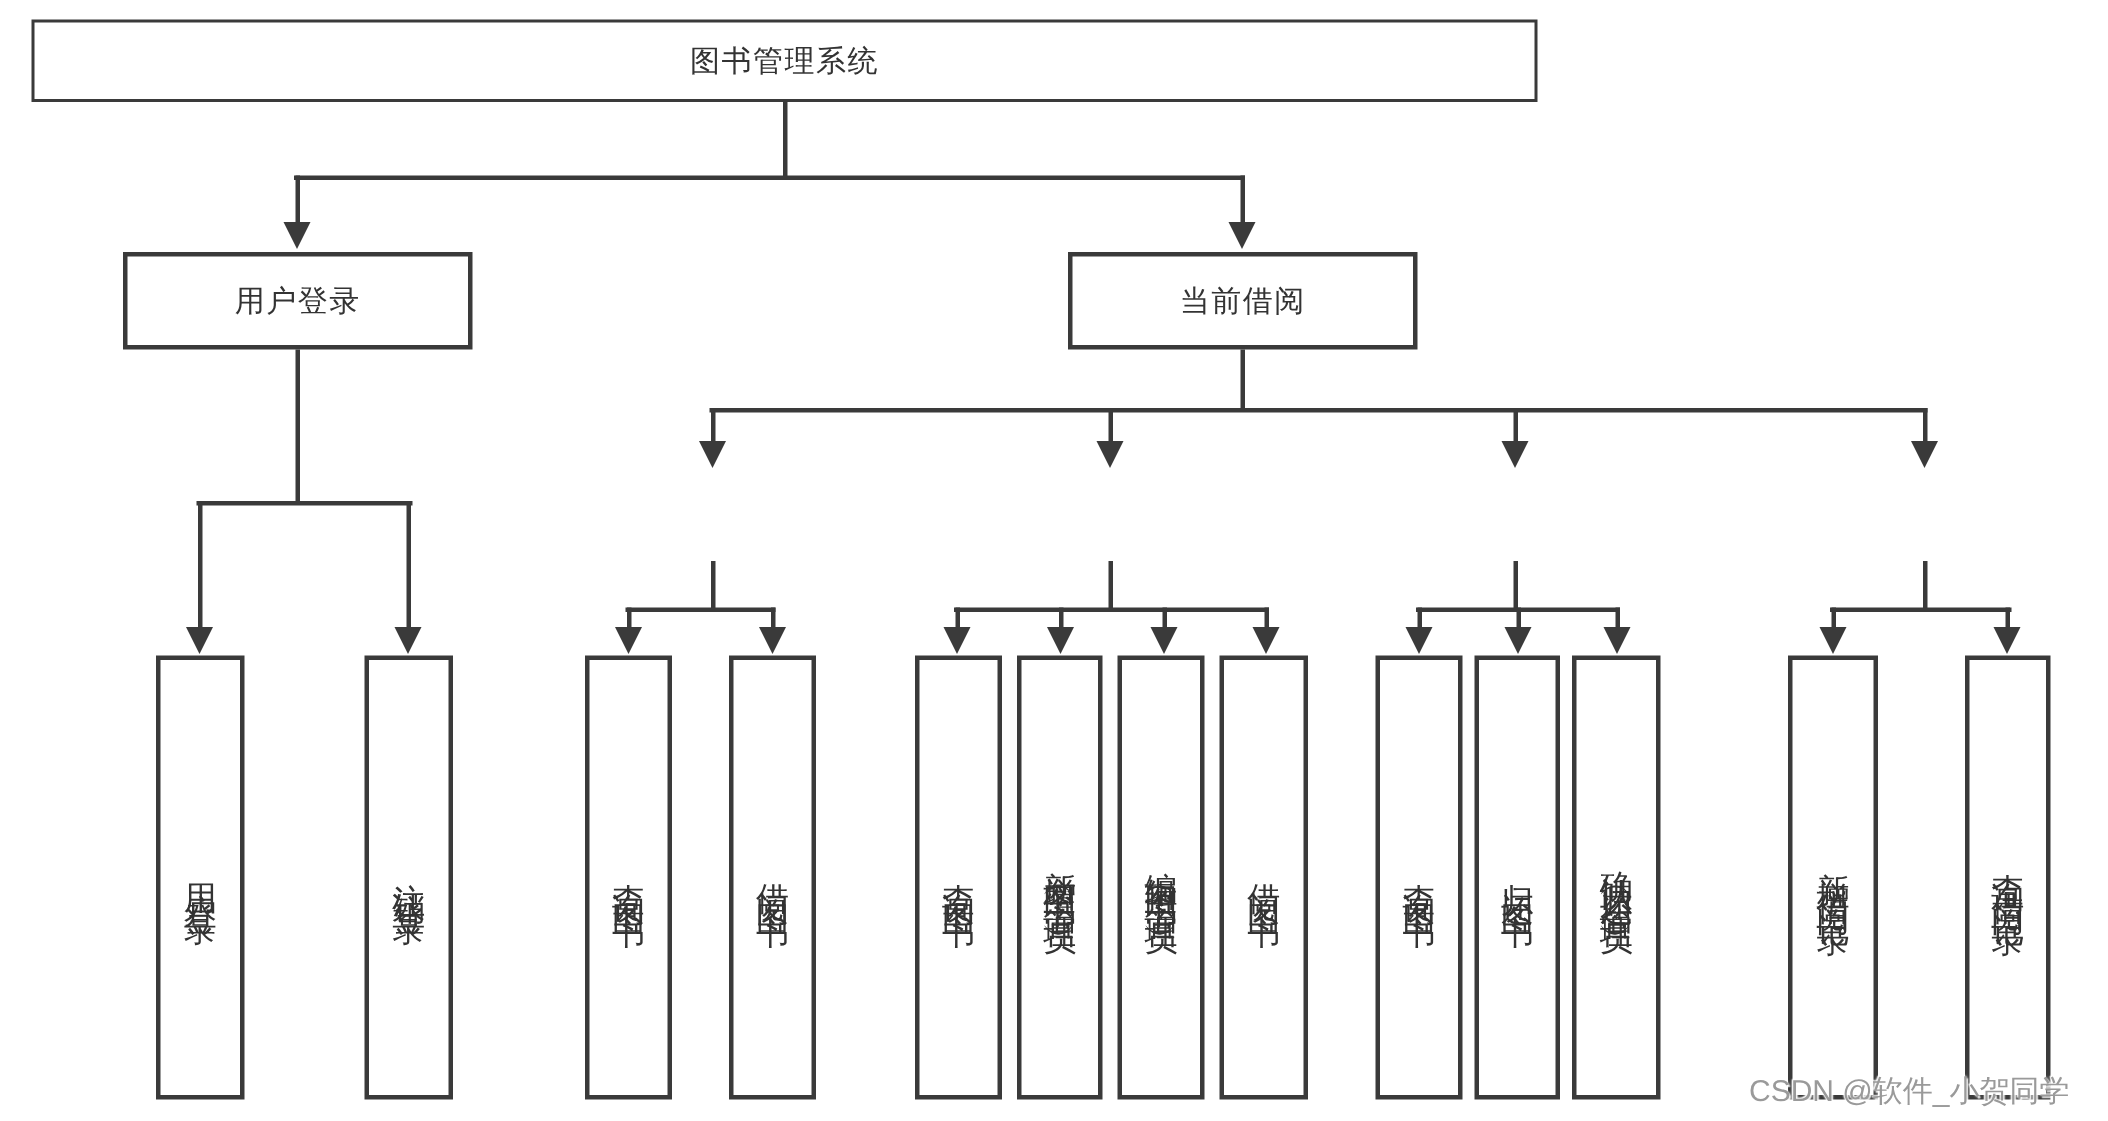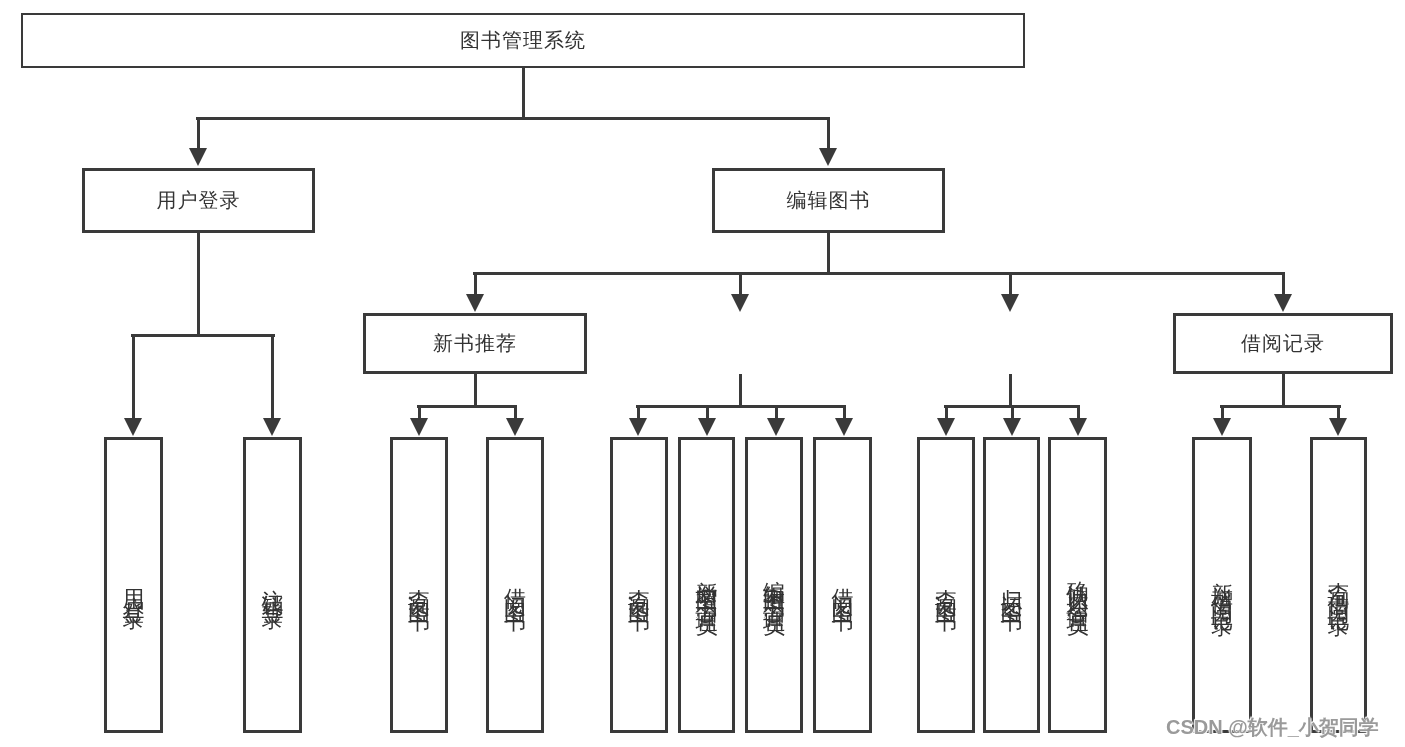--- a/index.html
+++ b/index.html
@@ -39,45 +39,38 @@
     position: absolute; width: 0; height: 0;
     border-left: 9px solid transparent;
     border-right: 9px solid transparent;
     border-top: 18px solid var(--line);
   }
   .watermark {
     position: absolute; left: 1166px; top: 714px;
     font-size: 20px; color: var(--watermark); white-space: nowrap;
     text-shadow: 0 0 2px #fff, 1px 1px 1px #fff, -1px -1px 1px #fff;
     z-index: 5;
-    font-weight: bold;
   }
 </style>
 </head>
 <body>
 
 <div class="canvas">
 
   <div class="box root" style="left:21px;top:13px;width:1004px;height:55px">
     <span class="hlabel">图书管理系统</span>
   </div>
 
   <div class="box" style="left:82px;top:168px;width:233px;height:65px">
     <span class="hlabel">用户登录</span>
   </div>
   <div class="box" style="left:712px;top:168px;width:233px;height:65px">
-    <span class="hlabel">编辑图书</span>
+    <span class="hlabel">当前借阅</span>
   </div>
 
-  <div class="box" style="left:363px;top:313px;width:224px;height:61px">
-    <span class="hlabel">新书推荐</span>
-  </div>
-  <div class="box" style="left:1173px;top:313px;width:220px;height:61px">
-    <span class="hlabel">借阅记录</span>
-  </div>
 
   <div class="box" style="left:104px;top:437px;width:59px;height:296px">
     <span class="vlabel">用户登录</span>
   </div>
   <div class="box" style="left:243px;top:437px;width:59px;height:296px">
     <span class="vlabel">注销登录</span>
   </div>
   <div class="box" style="left:390px;top:437px;width:58px;height:296px">
     <span class="vlabel">查询图书</span>
   </div>

